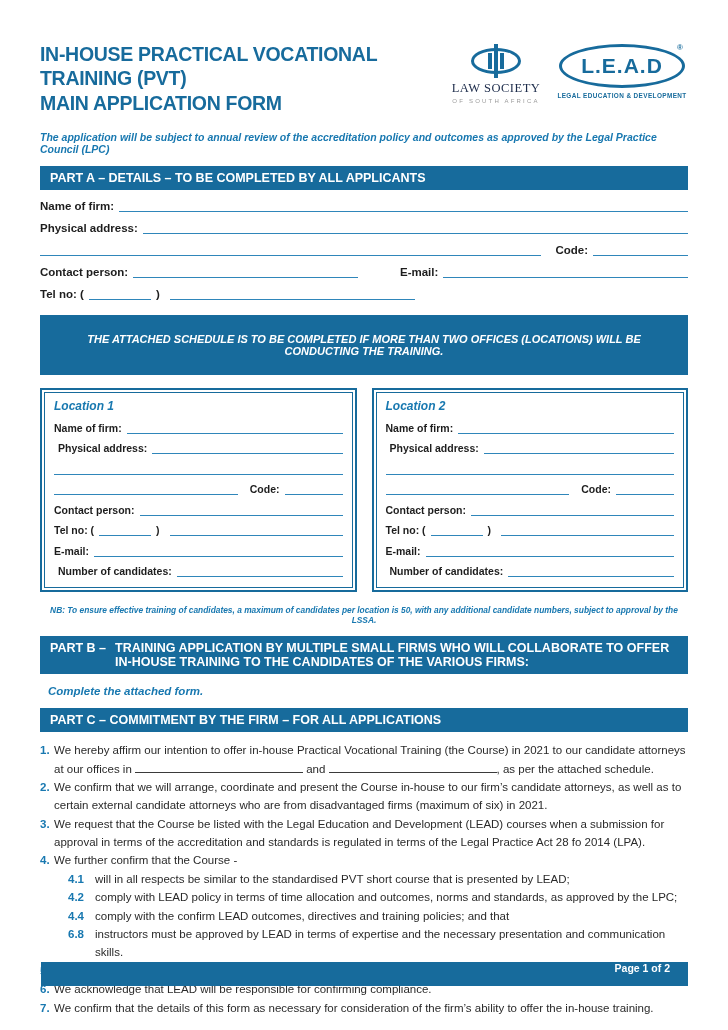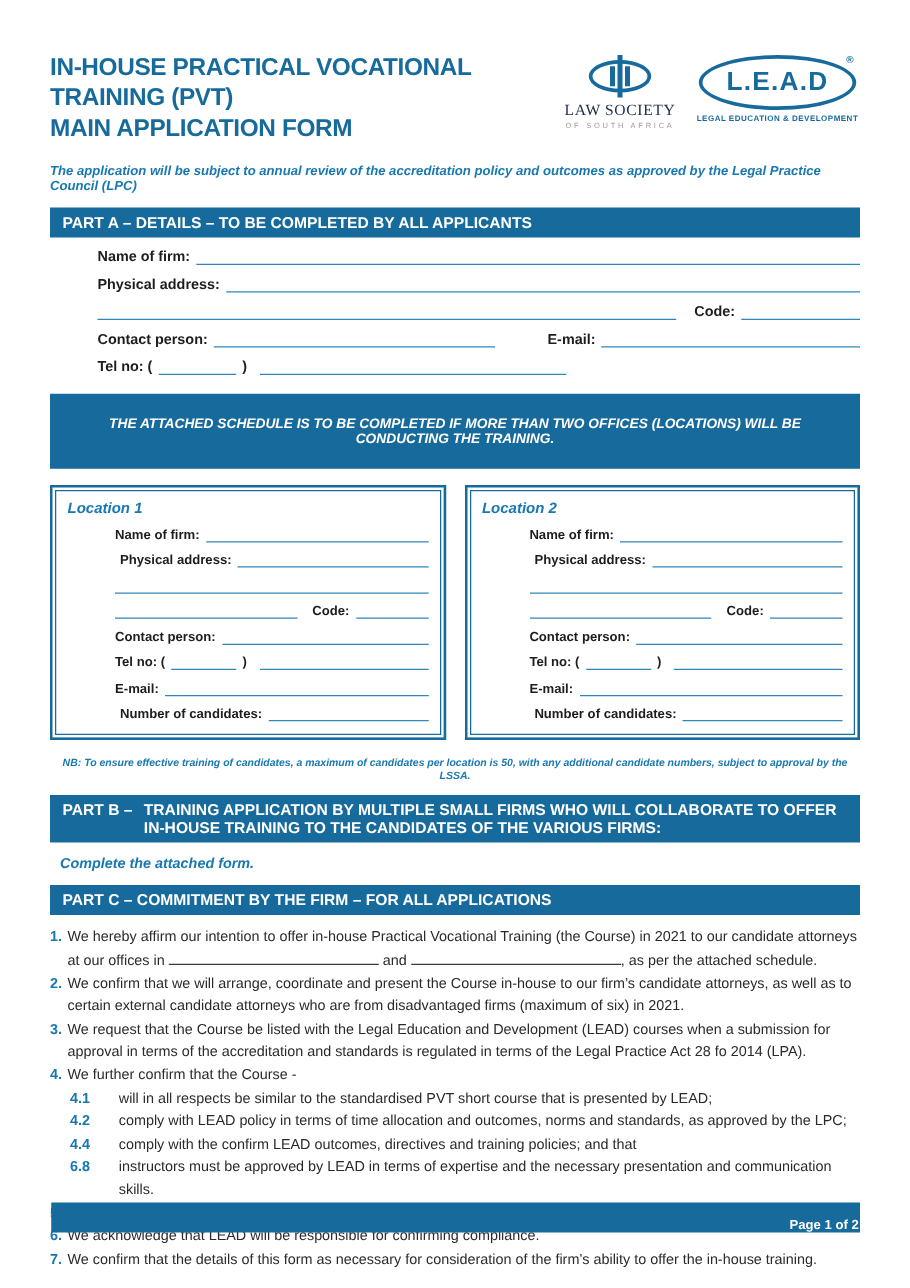--- a/index.html
+++ b/index.html
@@ -33,21 +33,21 @@
   .subnote { margin-top:16px; font-size:10.5px; font-weight:bold; font-style:italic; color:#1878b0; }
 
   
   .banner { background:#176b9c; color:#fff; font-weight:bold; font-size:12.5px; padding:5px 10px; margin-top:11px; }
   .banner-center { text-align:center; font-style:italic; font-size:11px; padding:18px 10px; }
   .banner-flex { display:flex; }
   .banner-prefix { white-space:nowrap; margin-right:9px; }
   .banner-body { flex:1; }
 
   
-  .frow { display:flex; align-items:flex-end; margin-top:9px; font-size:11.5px; font-weight:bold; color:#1d1d1d;margin-left:38px; }
+  .frow { display:flex; align-items:flex-end; margin-top:9px; font-size:11.5px; font-weight:bold; color:#1d1d1d; }
   .frow .lbl { white-space:nowrap; }
   .fill { border-bottom:1.5px solid #2f86ba; flex:1; height:13px; margin-left:5px; }
   .fill.fixed { flex:none; }
   .half { display:flex; align-items:flex-end; }
 
   
   .loc-wrap { display:flex; gap:15px; margin-top:13px; }
   .loc-box { flex:1; border:2px solid #176b9c; box-shadow:inset 0 0 0 2px #ffffff, inset 0 0 0 3px #176b9c; padding:9px 12px 13px; }
   .loc-title { font-size:12px; font-weight:bold; font-style:italic; color:#1878b0; margin-bottom:2px; }
   .loc-box .frow { font-size:10.5px; margin-top:8.5px; }
@@ -55,26 +55,26 @@
 
   .nb-note { margin-top:13px; text-align:center; font-size:8.4px; font-weight:bold; font-style:italic; color:#1878b0; }
 
   .instruction { margin:11px 0 0 8px; font-size:11.5px; font-weight:bold; font-style:italic; color:#1878b0; }
 
   
   .pc-list { margin-top:9px; font-size:11.5px; line-height:1.6; color:#2a2a2a; }
   .pc-item { position:relative; padding-left:14px; }
   .pc-num { position:absolute; left:0; color:#1878b0; font-weight:bold; }
   .pc-sub { position:relative; padding-left:55px; }
-  .pc-sub .pc-num { left:16px; }
+  .pc-sub .pc-num { left:28px; }
   .blankline { display:inline-block; width:168px; border-bottom:1.2px solid #3a3a3a; height:11px; vertical-align:baseline; }
 
   
   .footer-bar { position:absolute; left:41px; right:40px; bottom:44px; height:24px; background:#176b9c;
-    display:flex; align-items:flex-end; justify-content:flex-end; padding-right:1px;
+    display:flex; align-items:flex-start; justify-content:flex-end; padding-right:18px;
     color:#fff; font-size:10.5px; font-weight:bold; }
 </style>
 </head>
 <body>
 
 <div class="page">
   <div class="content">
 
     <div class="header">
       <div class="page-title">

